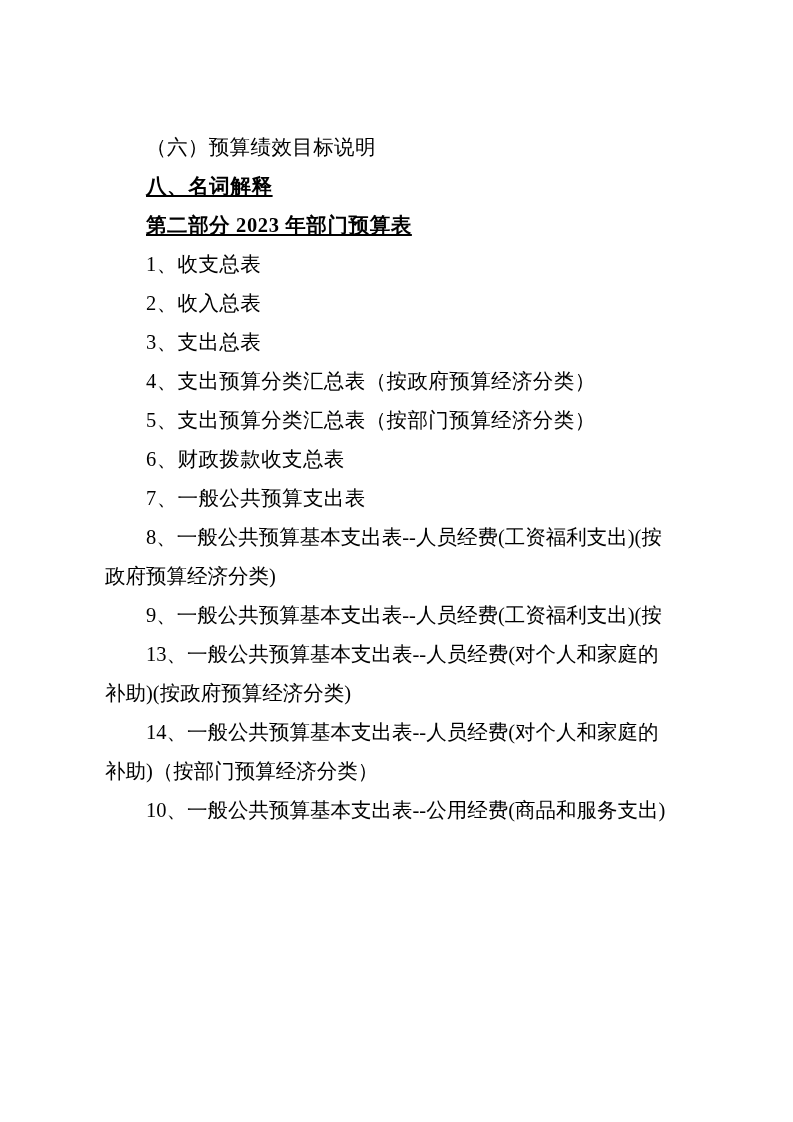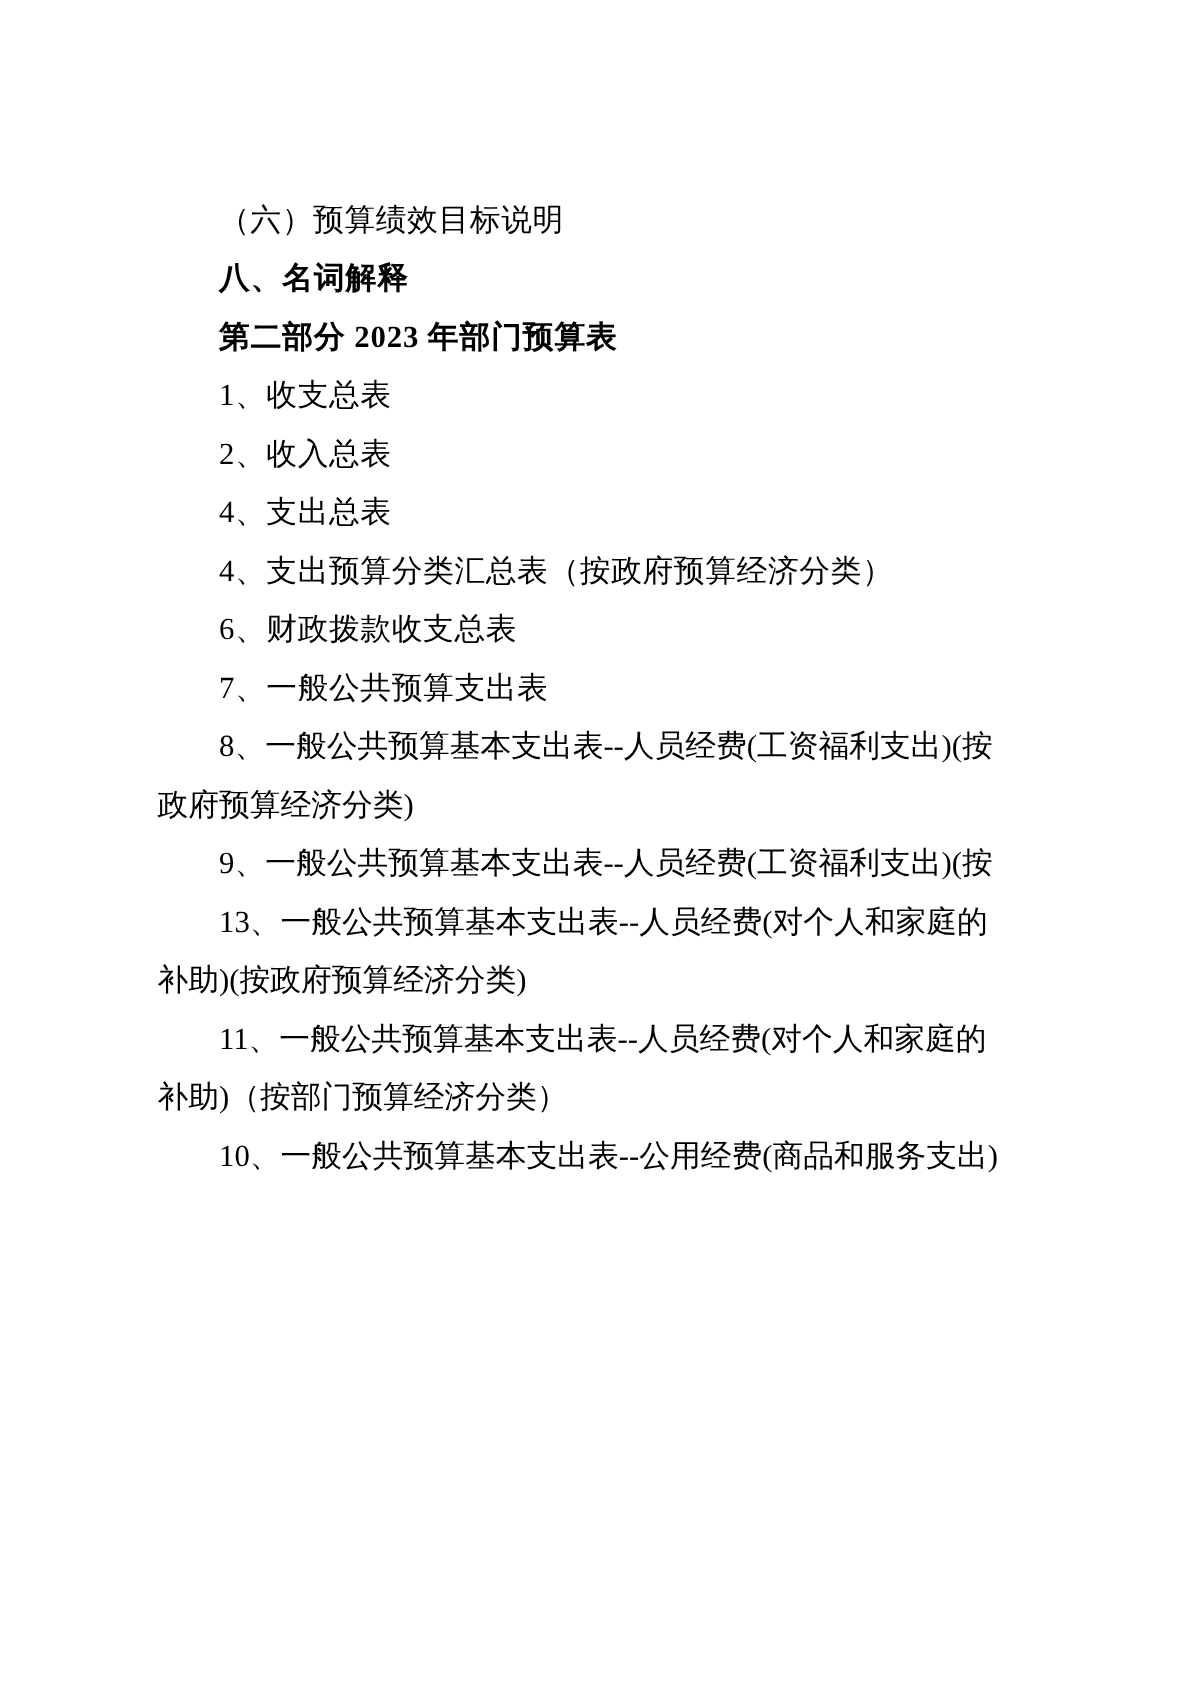--- a/index.html
+++ b/index.html
@@ -32,46 +32,48 @@
     text-justify: inter-ideograph;
     margin: 0 0 0 0;
     white-space: pre-wrap;
   }
   .indent {
     text-indent: 2em;
   }
   .bold {
     font-weight: bold;
     letter-spacing: 0.6px;
+    text-decoration: underline;
   }
   .tight {
     letter-spacing: 0px;
   }
   .wrap-line {
     text-indent: 0;
   }
 </style>
 </head>
 <body>
 
 <div class="page">
   <div class="doc-body">
 
     <p class="line indent">（六）预算绩效目标说明</p>
     <p class="line indent bold">八、名词解释</p>
     <p class="line indent bold">第二部分 2023 年部门预算表</p>
     <p class="line indent">1、收支总表</p>
     <p class="line indent">2、收入总表</p>
-    <p class="line indent">4、支出总表</p>
+    <p class="line indent">3、支出总表</p>
     <p class="line indent">4、支出预算分类汇总表（按政府预算经济分类）</p>
+    <p class="line indent">5、支出预算分类汇总表（按部门预算经济分类）</p>
     <p class="line indent">6、财政拨款收支总表</p>
     <p class="line indent">7、一般公共预算支出表</p>
     <p class="line indent tight">8、一般公共预算基本支出表--人员经费(工资福利支出)(按</p>
     <p class="line wrap-line tight">政府预算经济分类)</p>
     <p class="line indent tight">9、一般公共预算基本支出表--人员经费(工资福利支出)(按</p>
     <p class="line indent tight">13、一般公共预算基本支出表--人员经费(对个人和家庭的</p>
     <p class="line wrap-line tight">补助)(按政府预算经济分类)</p>
-    <p class="line indent tight">11、一般公共预算基本支出表--人员经费(对个人和家庭的</p>
+    <p class="line indent tight">14、一般公共预算基本支出表--人员经费(对个人和家庭的</p>
     <p class="line wrap-line tight">补助)（按部门预算经济分类）</p>
     <p class="line indent tight">10、一般公共预算基本支出表--公用经费(商品和服务支出)</p>
 
   </div>
 </div>
 
 </body></html>

